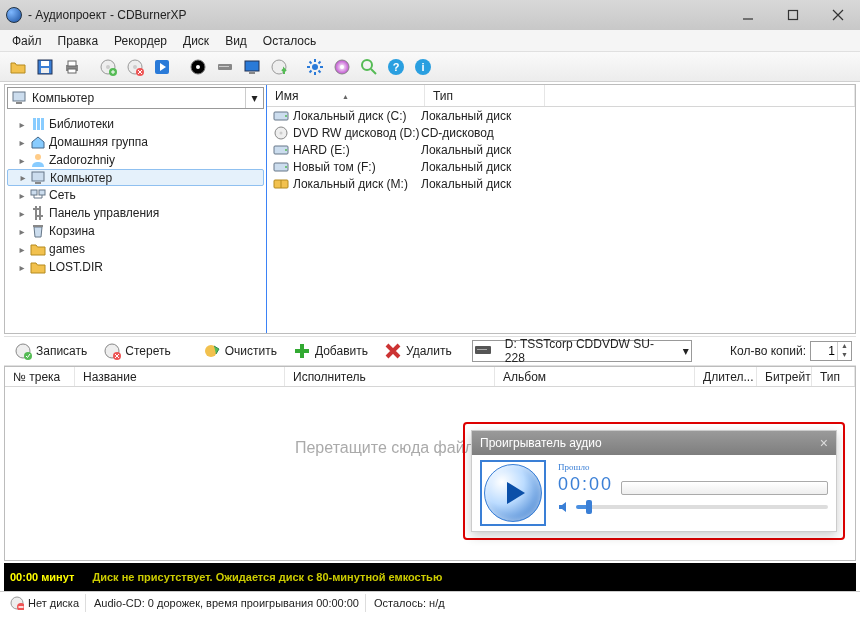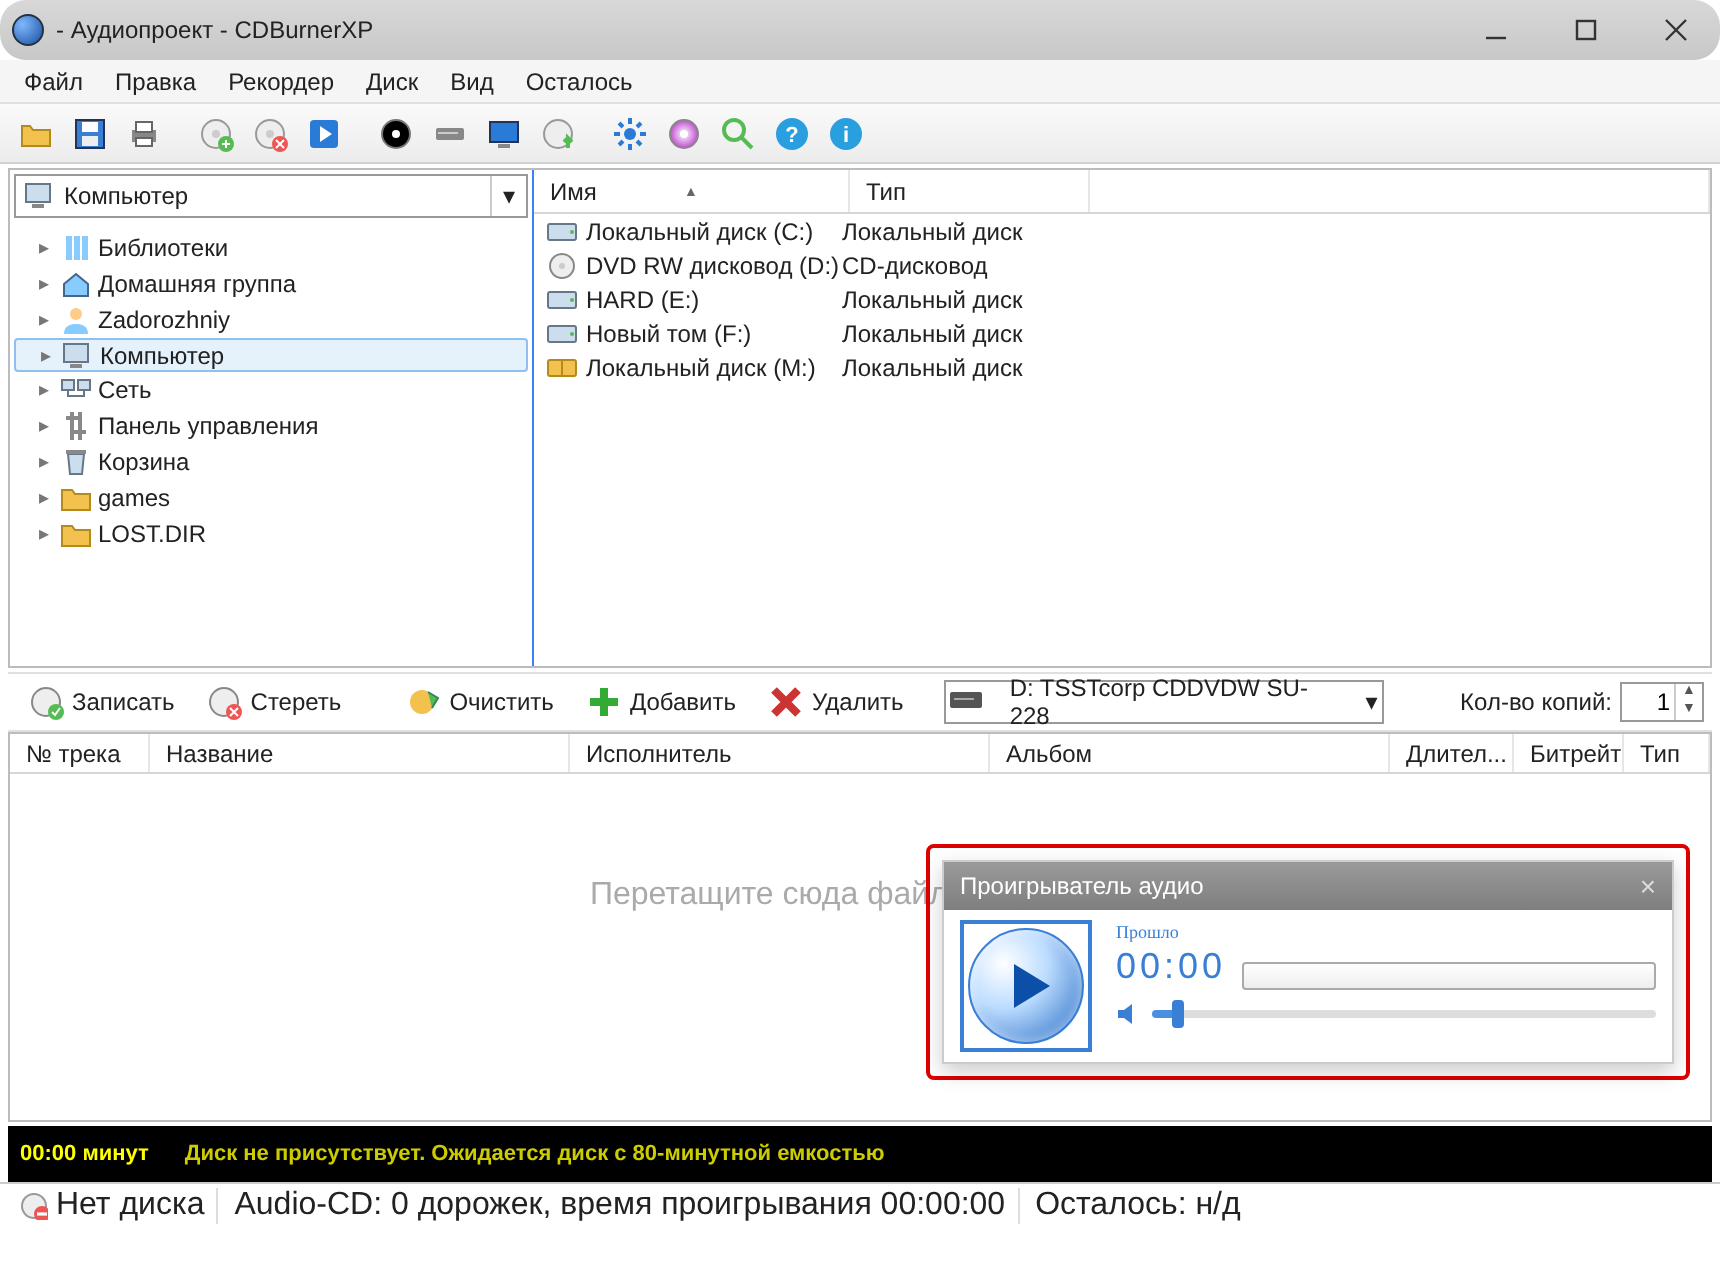--- a/index.html
+++ b/index.html
@@ -1,19 +1,19 @@
 <!DOCTYPE html>
 <html><head>
 <meta charset="utf-8">
 <style>
 * { box-sizing: border-box; font-family: "Segoe UI", Tahoma, sans-serif; }
 body { margin: 0; width: 860px; height: 633px; background: #fff; overflow: hidden; font-size: 12px; color: #222; }
 
 
-.titlebar { height: 30px; background: linear-gradient(#d8d8d8,#c8c8c8); display: flex; align-items: center; padding-left: 6px; border-radius: 13px; }
+.titlebar { height: 30px; background: linear-gradient(#d8d8d8,#c8c8c8); display: flex; align-items: center; padding-left: 6px; }
 .titlebar .app-icon { width: 16px; height: 16px; border-radius: 50%; background: radial-gradient(circle at 30% 30%, #7fb8ff, #1a4f9e); border:1px solid #234; margin-right:6px;}
 .titlebar .title { flex: 1; color: #222; font-size: 12px; }
 .winbtns { display: flex; }
 .winbtn { width: 45px; height: 30px; display:flex; align-items:center; justify-content:center; }
 .winbtn svg { width:12px; height:12px; stroke:#333; stroke-width:1.2; fill:none; }
 
 
 .menubar { height: 22px; background:#f5f5f5; display:flex; align-items:center; padding:0 4px; border-bottom:1px solid #e0e0e0;}
 .menubar .mi { padding:0 8px; line-height:22px; }
 
@@ -81,21 +81,21 @@
 .vol-ic { width:12px; height:12px;}
 .vol-track { flex:1; height:4px; background:linear-gradient(to right,#4a8fe0 0,#4a8fe0 4%,#ddd 4%,#ddd); border-radius:2px; position:relative;}
 .vol-thumb { position:absolute; left:4%; top:-5px; width:6px; height:14px; background:#3a7fd6; border-radius:2px;}
 
 
 .disc-status { height:28px; background:#000; margin:2px 4px 0 4px; color:#ff0; font-size:11px; display:flex; align-items:center; padding:0 6px; gap:18px;}
 .disc-status .dtime { color:#ff0; font-weight:bold;}
 .disc-status .dmsg { color:#cc0; font-weight:bold; }
 
 
-.statusbar { height:22px; border-top:1px solid #ccc; display:flex; align-items:center; font-size:16px; padding:0 4px; gap:2px;}
+.statusbar { height:22px; border-top:1px solid #ccc; display:flex; align-items:center; font-size:11px; padding:0 4px; gap:2px;}
 .stat-cell { padding:0 6px; border-right:1px solid #ddd; height:18px; display:flex; align-items:center; gap:4px;}
 .stat-cell:last-child { border-right:none;}
 .stat-ic { width:14px; height:14px;}
 </style>
 </head>
 <body>
 
 <div class="titlebar">
   <div class="app-icon"></div>
   <div class="title">- Аудиопроект - CDBurnerXP</div>

